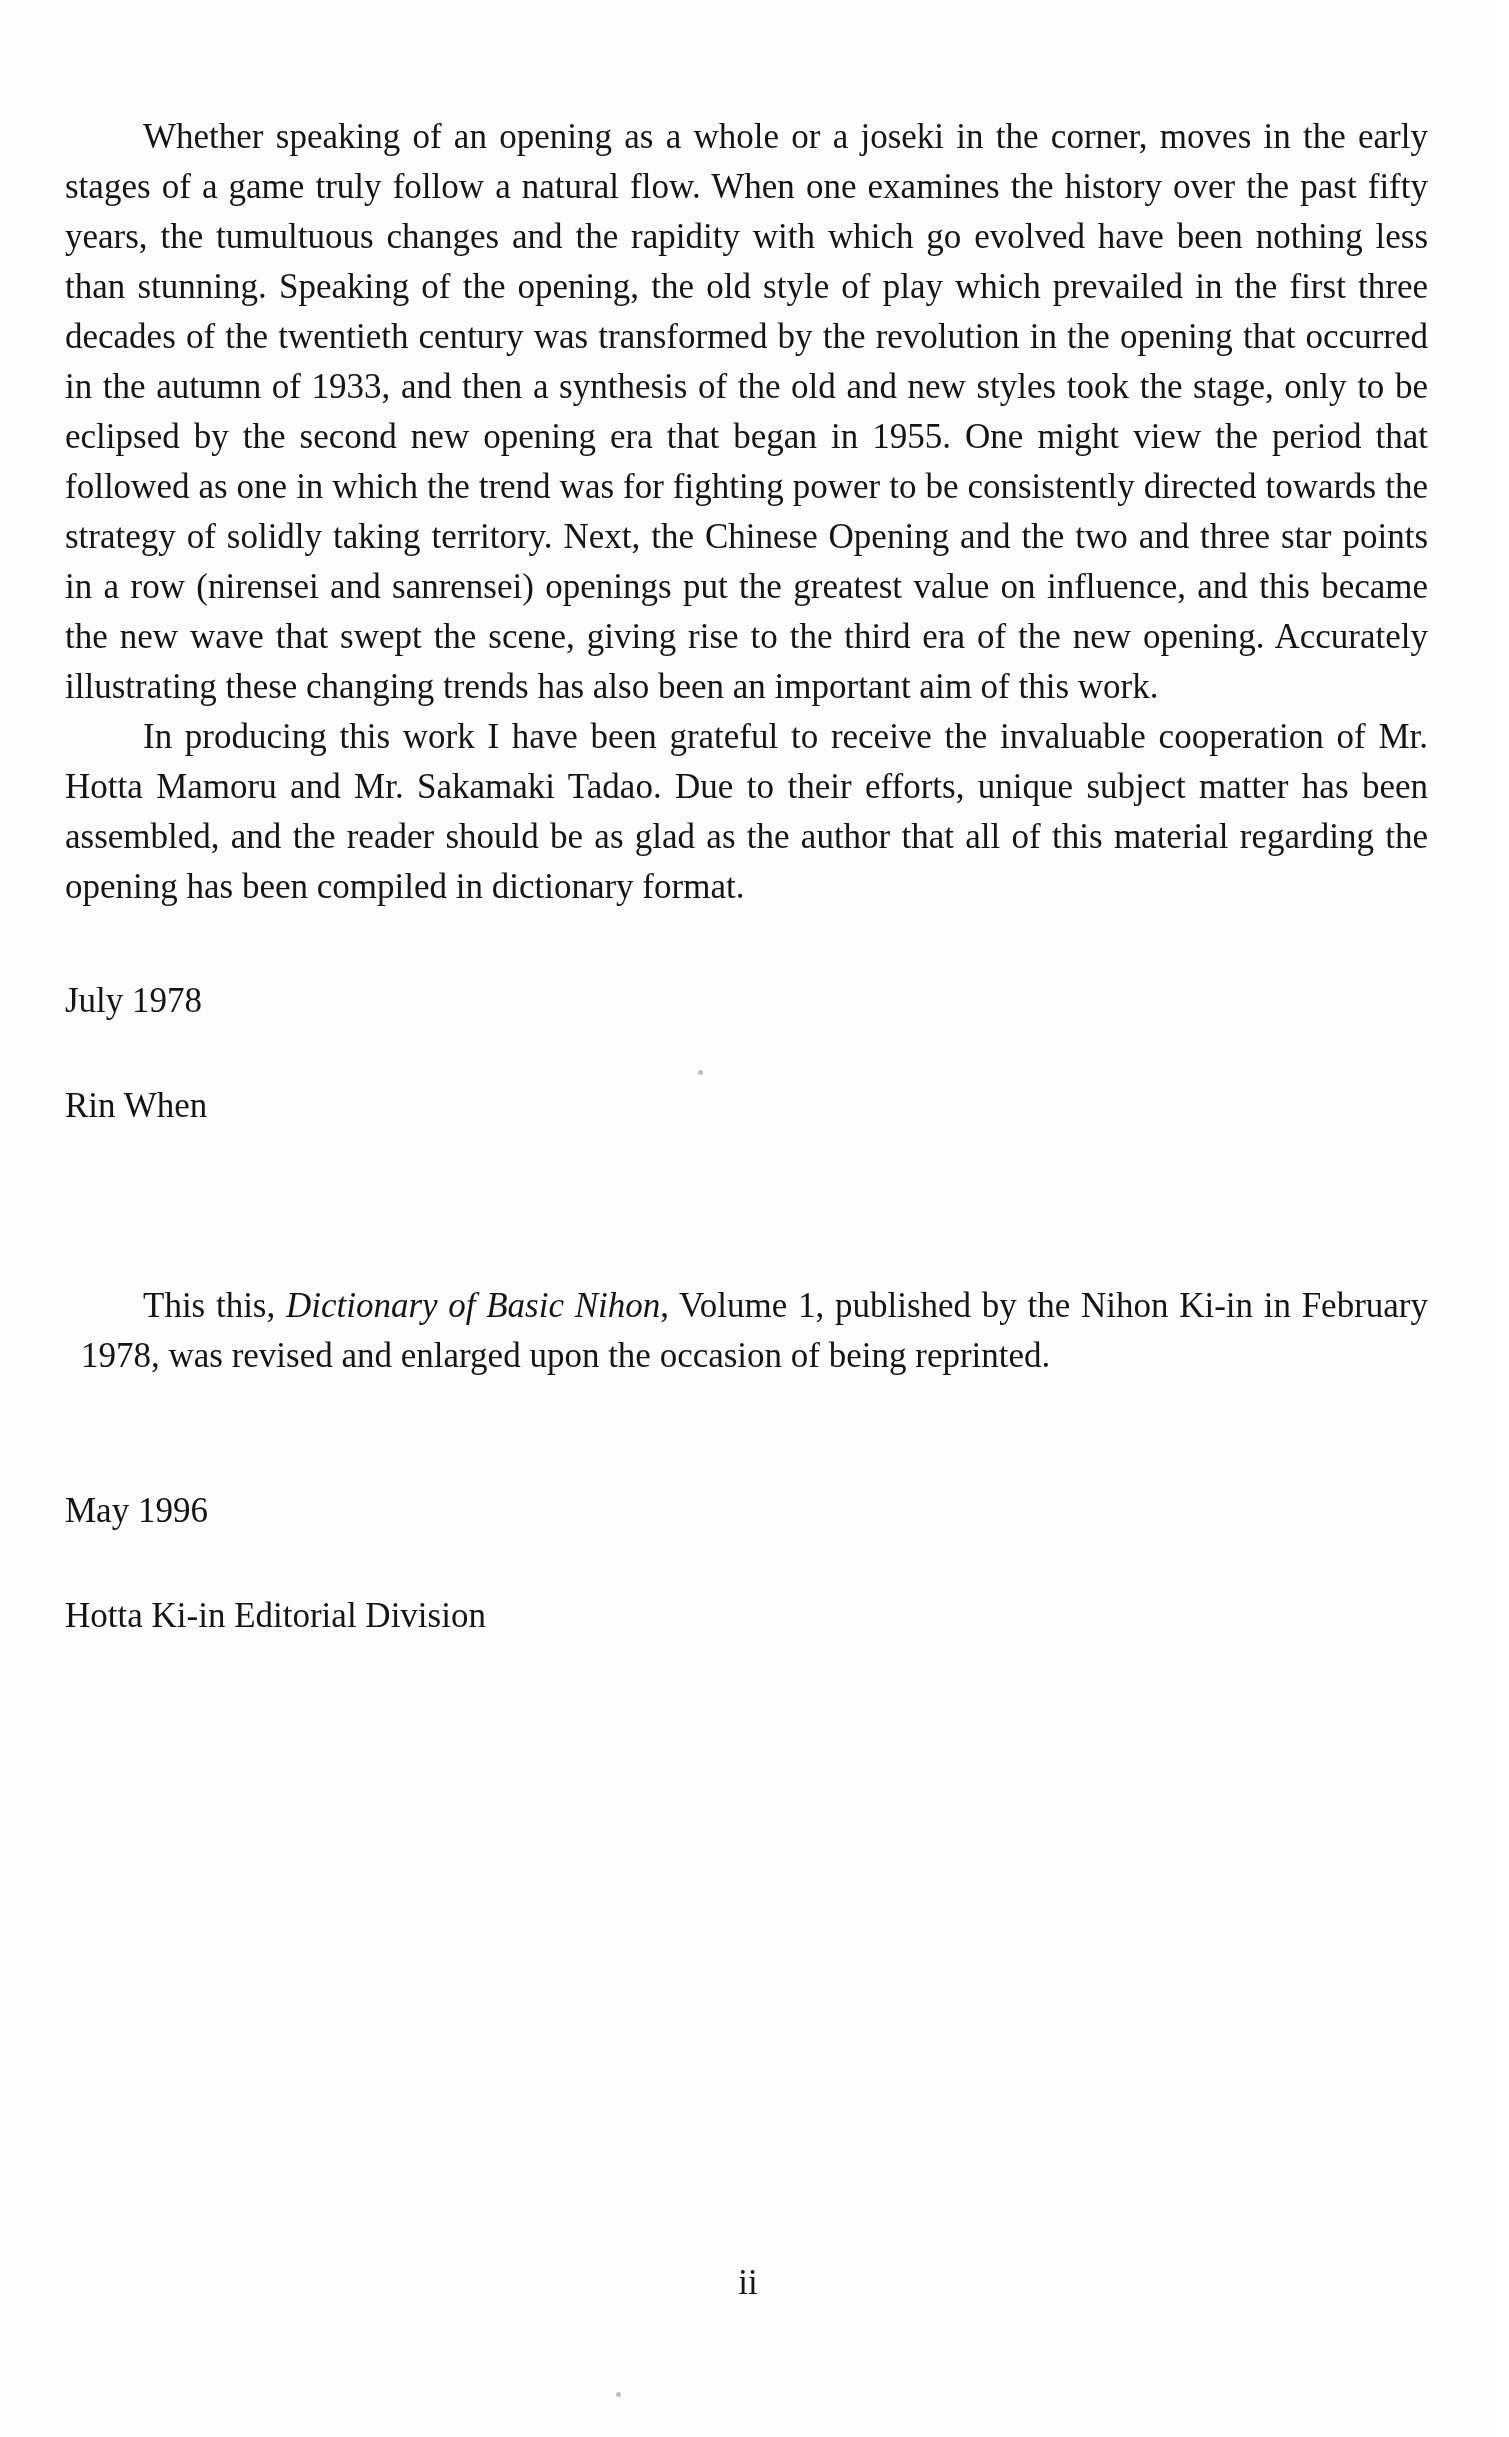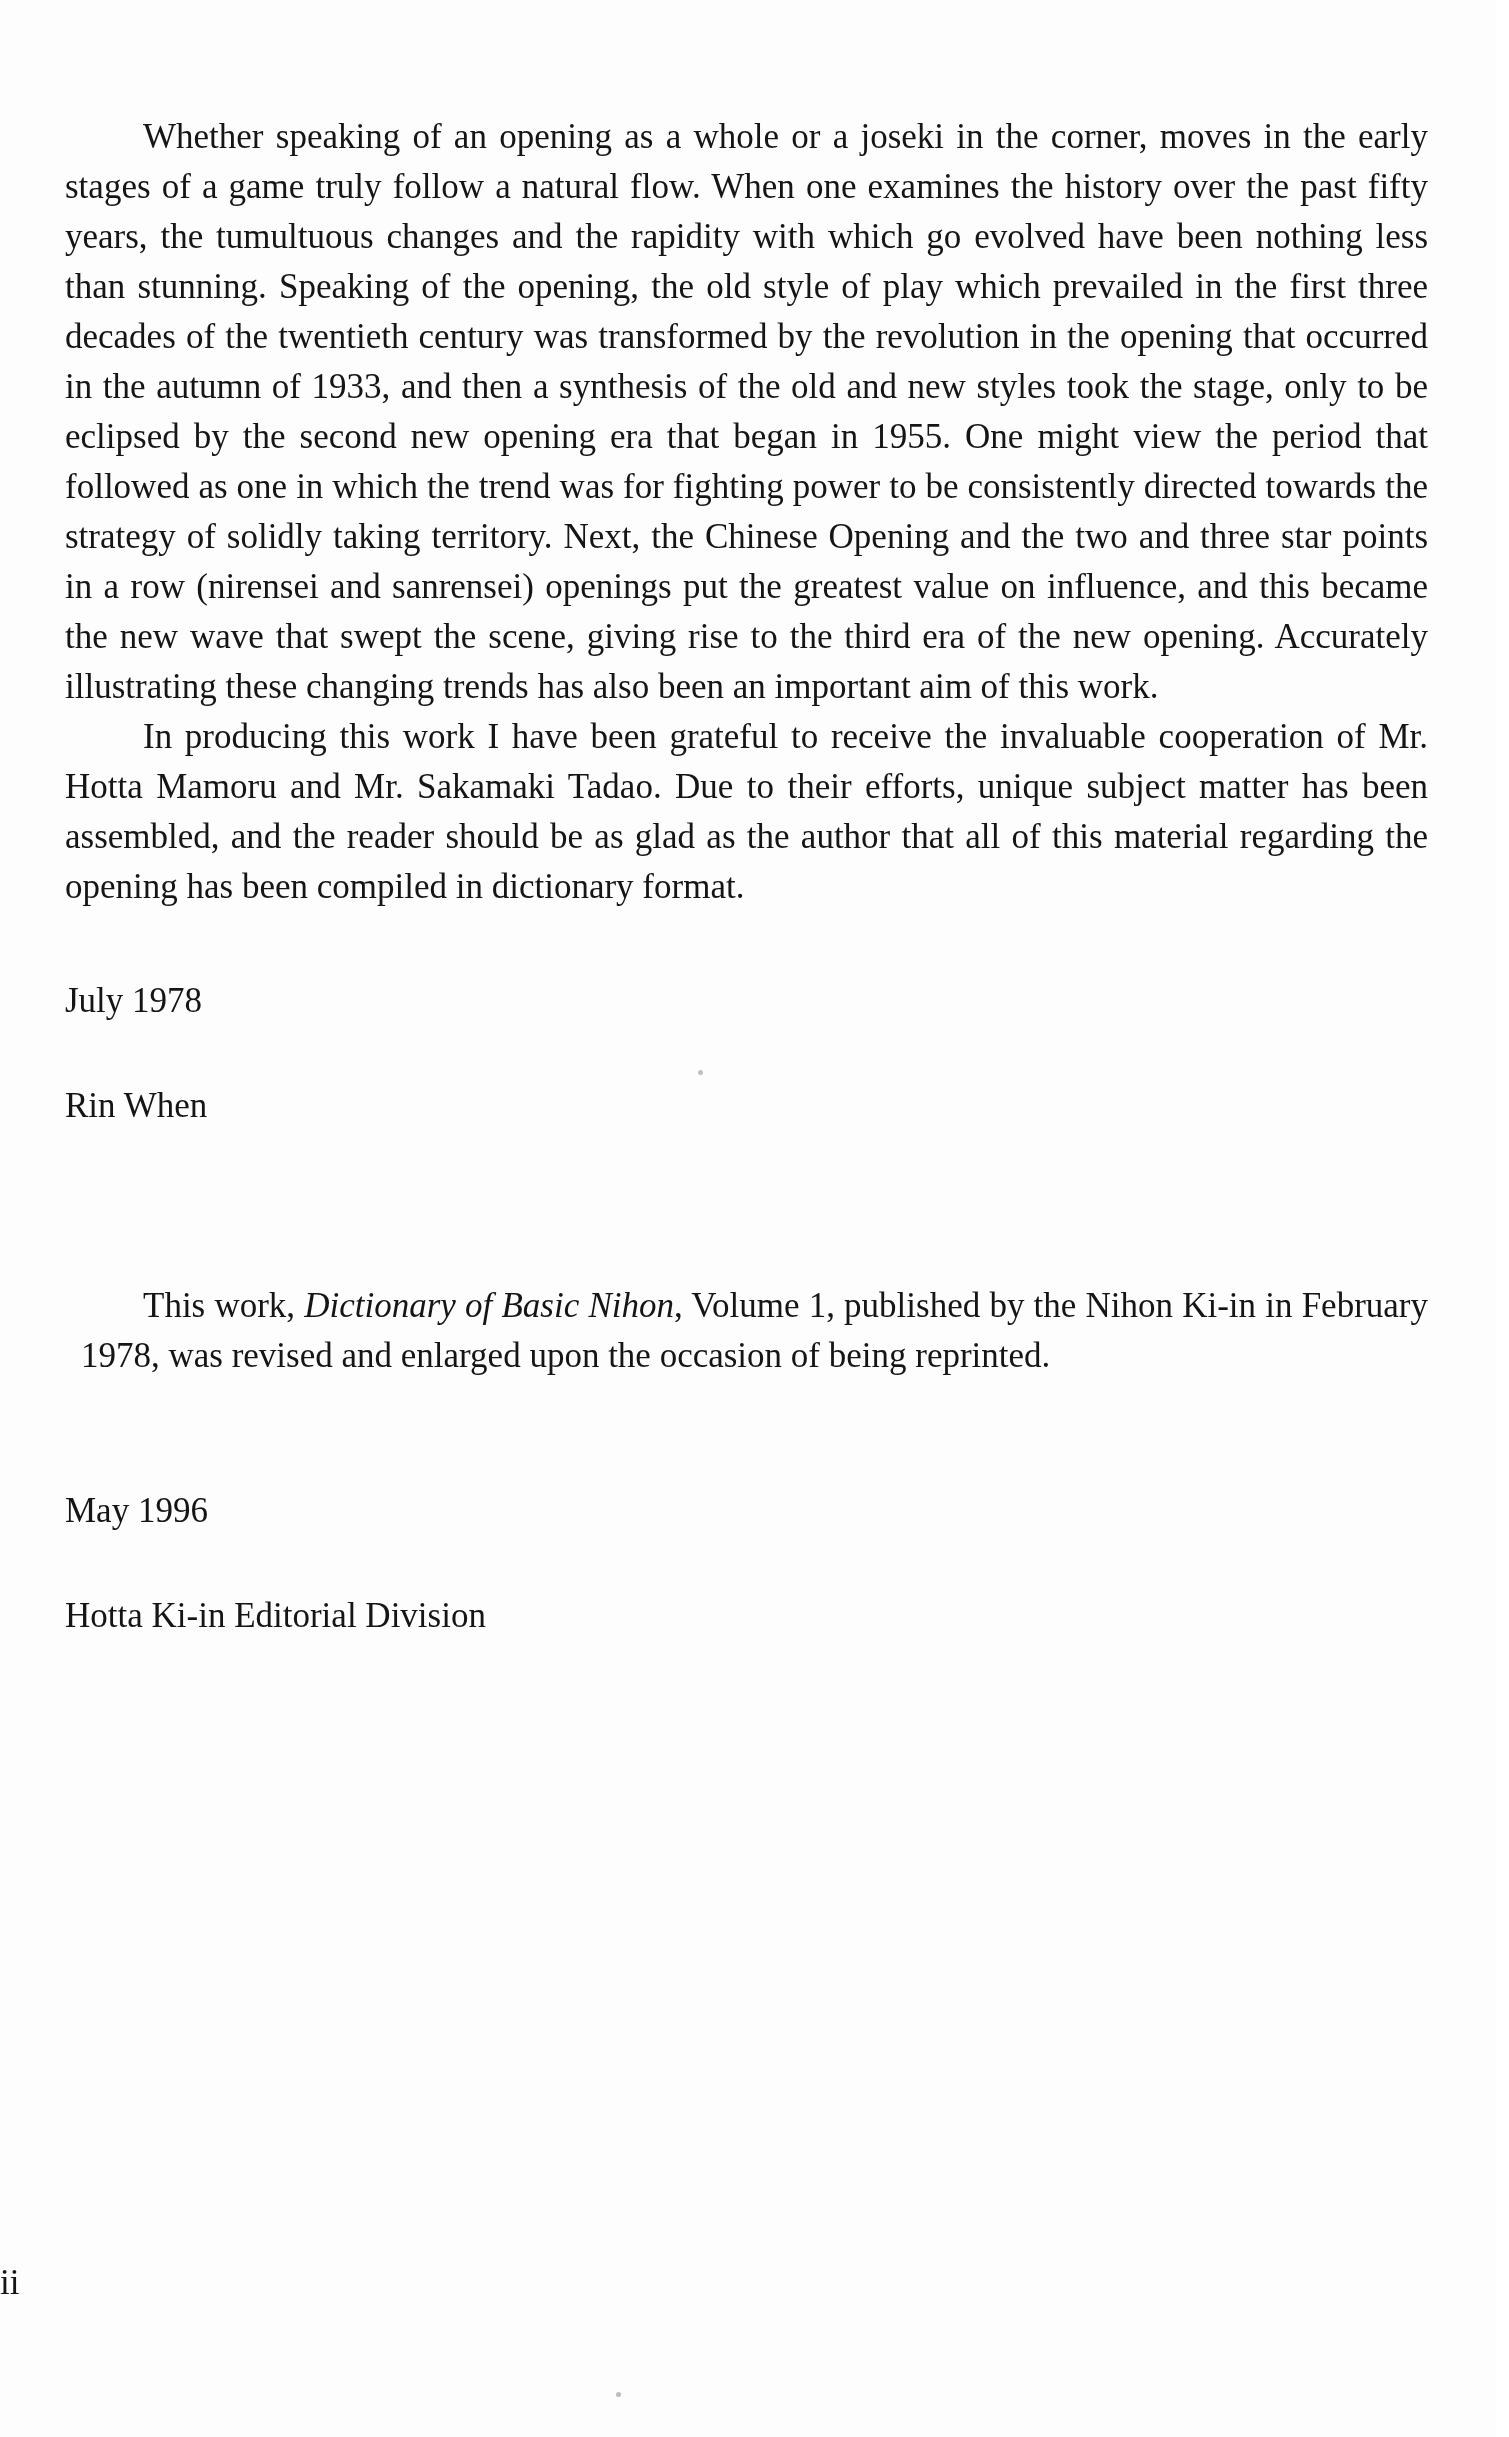--- a/index.html
+++ b/index.html
@@ -46,20 +46,21 @@
     margin-top: 105px;
   }
   .publisher {
     margin-top: 55px;
   }
   .page-number {
     position: absolute;
     top: 2258px;
     left: 0;
     right: 0;
+    text-align: center;
     text-indent: 0;
   }
   .scan-dot {
     position: absolute;
     width: 5px;
     height: 5px;
     border-radius: 50%;
     background: #8a8a8a;
     opacity: 0.55;
   }
@@ -72,21 +73,21 @@
 <div class="page">
 
   <p class="body-par">Whether speaking of an opening as a whole or a joseki in the corner, moves in the early stages of a game truly follow a natural flow. When one examines the history over the past fifty years, the tumultuous changes and the rapidity with which go evolved have been nothing less than stunning. Speaking of the opening, the old style of play which prevailed in the first three decades of the twentieth century was transformed by the revolution in the opening that occurred in the autumn of 1933, and then a synthesis of the old and new styles took the stage, only to be eclipsed by the second new opening era that began in 1955. One might view the period that followed as one in which the trend was for fighting power to be consistently directed towards the strategy of solidly taking territory. Next, the Chinese Opening and the two and three star points in a row (nirensei and sanrensei) openings put the greatest value on influence, and this became the new wave that swept the scene, giving rise to the third era of the new opening. Accurately illustrating these changing trends has also been an important aim of this work.</p>
 
   <p class="body-par">In producing this work I have been grateful to receive the invaluable cooperation of Mr. Hotta Mamoru and Mr. Sakamaki Tadao. Due to their efforts, unique subject matter has been assembled, and the reader should be as glad as the author that all of this material regarding the opening has been compiled in dictionary format.</p>
 
   <p class="date-first">July 1978</p>
 
   <p class="author">Rin When</p>
 
-  <p class="note-par"><span>This work, </span><span class="italic">Dictionary of Basic Nihon</span><span>, Volume 1, published by the Nihon Ki-in in February 1978, was revised and enlarged upon the occasion of being reprinted.</span></p>
+  <p class="note-par"><span>This this, </span><span class="italic">Dictionary of Basic Nihon</span><span>, Volume 1, published by the Nihon Ki-in in February 1978, was revised and enlarged upon the occasion of being reprinted.</span></p>
 
   <p class="date-second">May 1996</p>
 
   <p class="publisher">Hotta Ki-in Editorial Division</p>
 
   <p class="page-number">ii</p>
 
   <span class="scan-dot scan-dot-1"></span>
   <span class="scan-dot scan-dot-2"></span>
 

